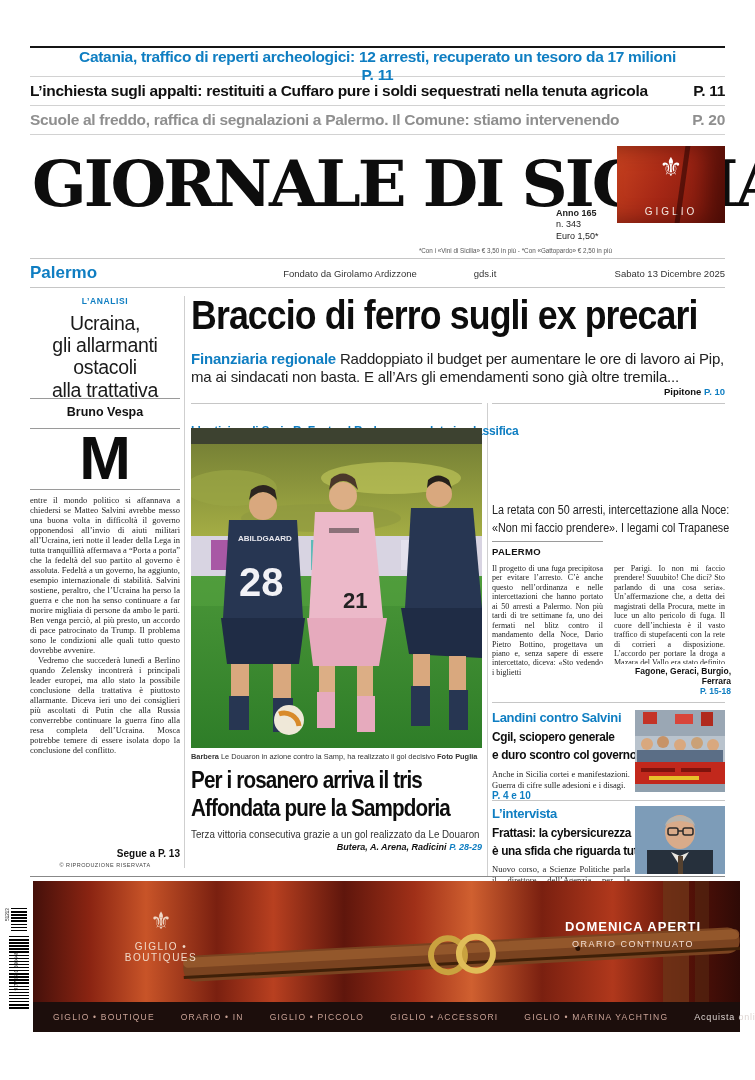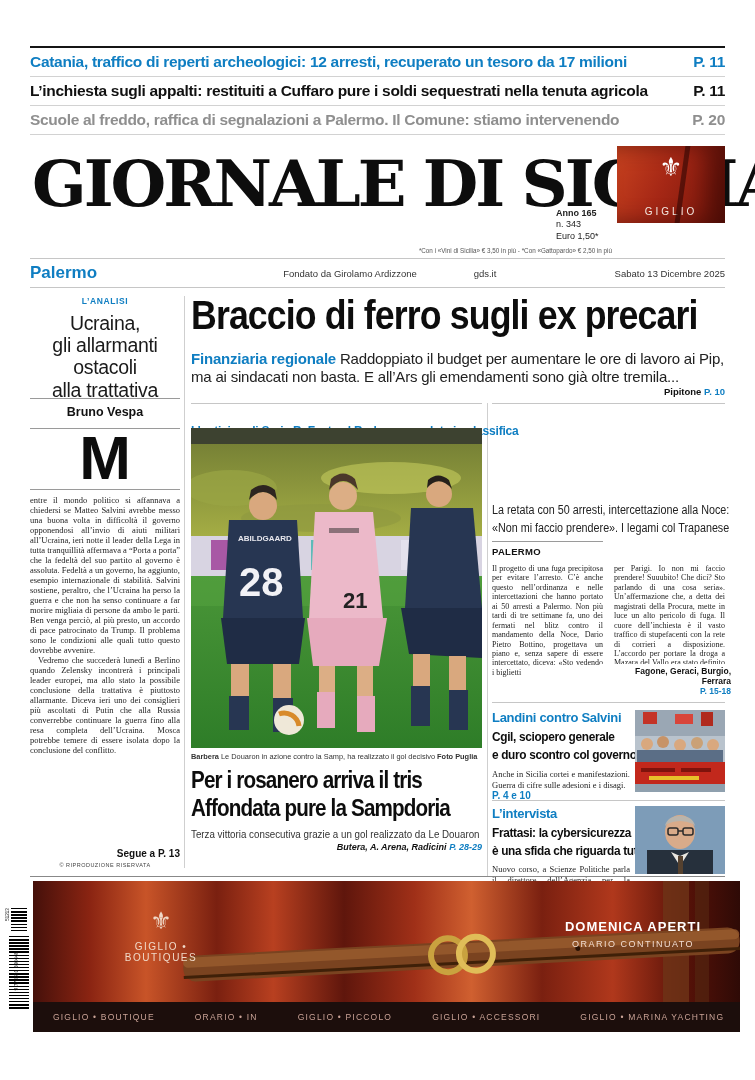--- a/index.html
+++ b/index.html
@@ -1,41 +1,41 @@
 <!DOCTYPE html>
 <html><head>
 <meta charset="utf-8">
 <style>
   html,body{margin:0;padding:0;background:#e9e9e9;}
   #page{position:relative;width:755px;height:1080px;background:#fff;margin:0 auto;
         font-family:"Liberation Sans",sans-serif;color:#111;overflow:hidden;}
   .abs{position:absolute;}
   .rule{position:absolute;background:#c6c6c6;height:1px;}
   .vrule{position:absolute;background:#cfcfcf;width:1px;}
-  .blue{color:#0f7ec2;}
+  .blue{color:#0f7ec2;flex-direction:column;}
   .gray{color:#8f8f8f;}
   .bold{font-weight:bold;}
   .cx{transform-origin:left top;display:inline-block;white-space:nowrap;}
   
   .tb-row{display:flex;justify-content:space-between;align-items:center;height:28px;
           border-bottom:1px solid #d2d2d2;font-weight:bold;font-size:15.5px;letter-spacing:-0.3px;}
   
   #mast-title{font-family:"DejaVu Serif","Liberation Serif",serif;font-weight:bold;font-size:64px;
               letter-spacing:-3px;transform:scale(.78,1.05);transform-origin:left top;white-space:nowrap;color:#0d0d0d;}
   #giglio-box{background:linear-gradient(115deg,#c8421f 0%,#a52715 45%,#8a1d0f 75%,#6f150a 100%);
               box-shadow:inset -18px 0 22px rgba(30,0,0,.45);}
   #giglio-box:after{content:"";position:absolute;left:58%;top:0;width:5px;height:100%;background:rgba(25,0,0,.5);transform:skewX(-8deg);}
   
   .headline{font-weight:bold;color:#0d0d0d;letter-spacing:-1px;}
   .kicker{color:#0f7ec2;font-weight:bold;}
   .pageref{color:#0f7ec2;font-weight:bold;}
   .body-sm{font-family:"Liberation Serif","DejaVu Serif",serif;text-align:justify;color:#1c1c1c;}
   
   #ad-photo{background:linear-gradient(90deg,#45100a 0%,#8a2412 8%,#c85428 16%,#7a2010 26%,#b84020 34%,#5f160c 44%,#a03018 54%,#d06030 62%,#7a2010 72%,#b0381c 82%,#581208 92%,#2e0a06 100%);overflow:hidden;}
-  #ad-strip{background:#1c0e0c;display:flex;align-items:center;gap:40px;padding:0 20px;box-sizing:border-box;}
+  #ad-strip{background:#1c0e0c;display:flex;align-items:center;gap:26px;padding:0 20px;box-sizing:border-box;}
   .ad-link{font-size:8.5px;letter-spacing:1.2px;color:#c9a296;white-space:nowrap;}
   .bars{background:repeating-linear-gradient(180deg,#000 0 1.4px,#fff 1.4px 3.1px);}
 </style>
 </head>
 <body>
 
 <div id="page">
 
   <div class="abs" style="left:30px;top:46px;width:695px;border-top:2.5px solid #151515;">
     <div class="tb-row blue">

